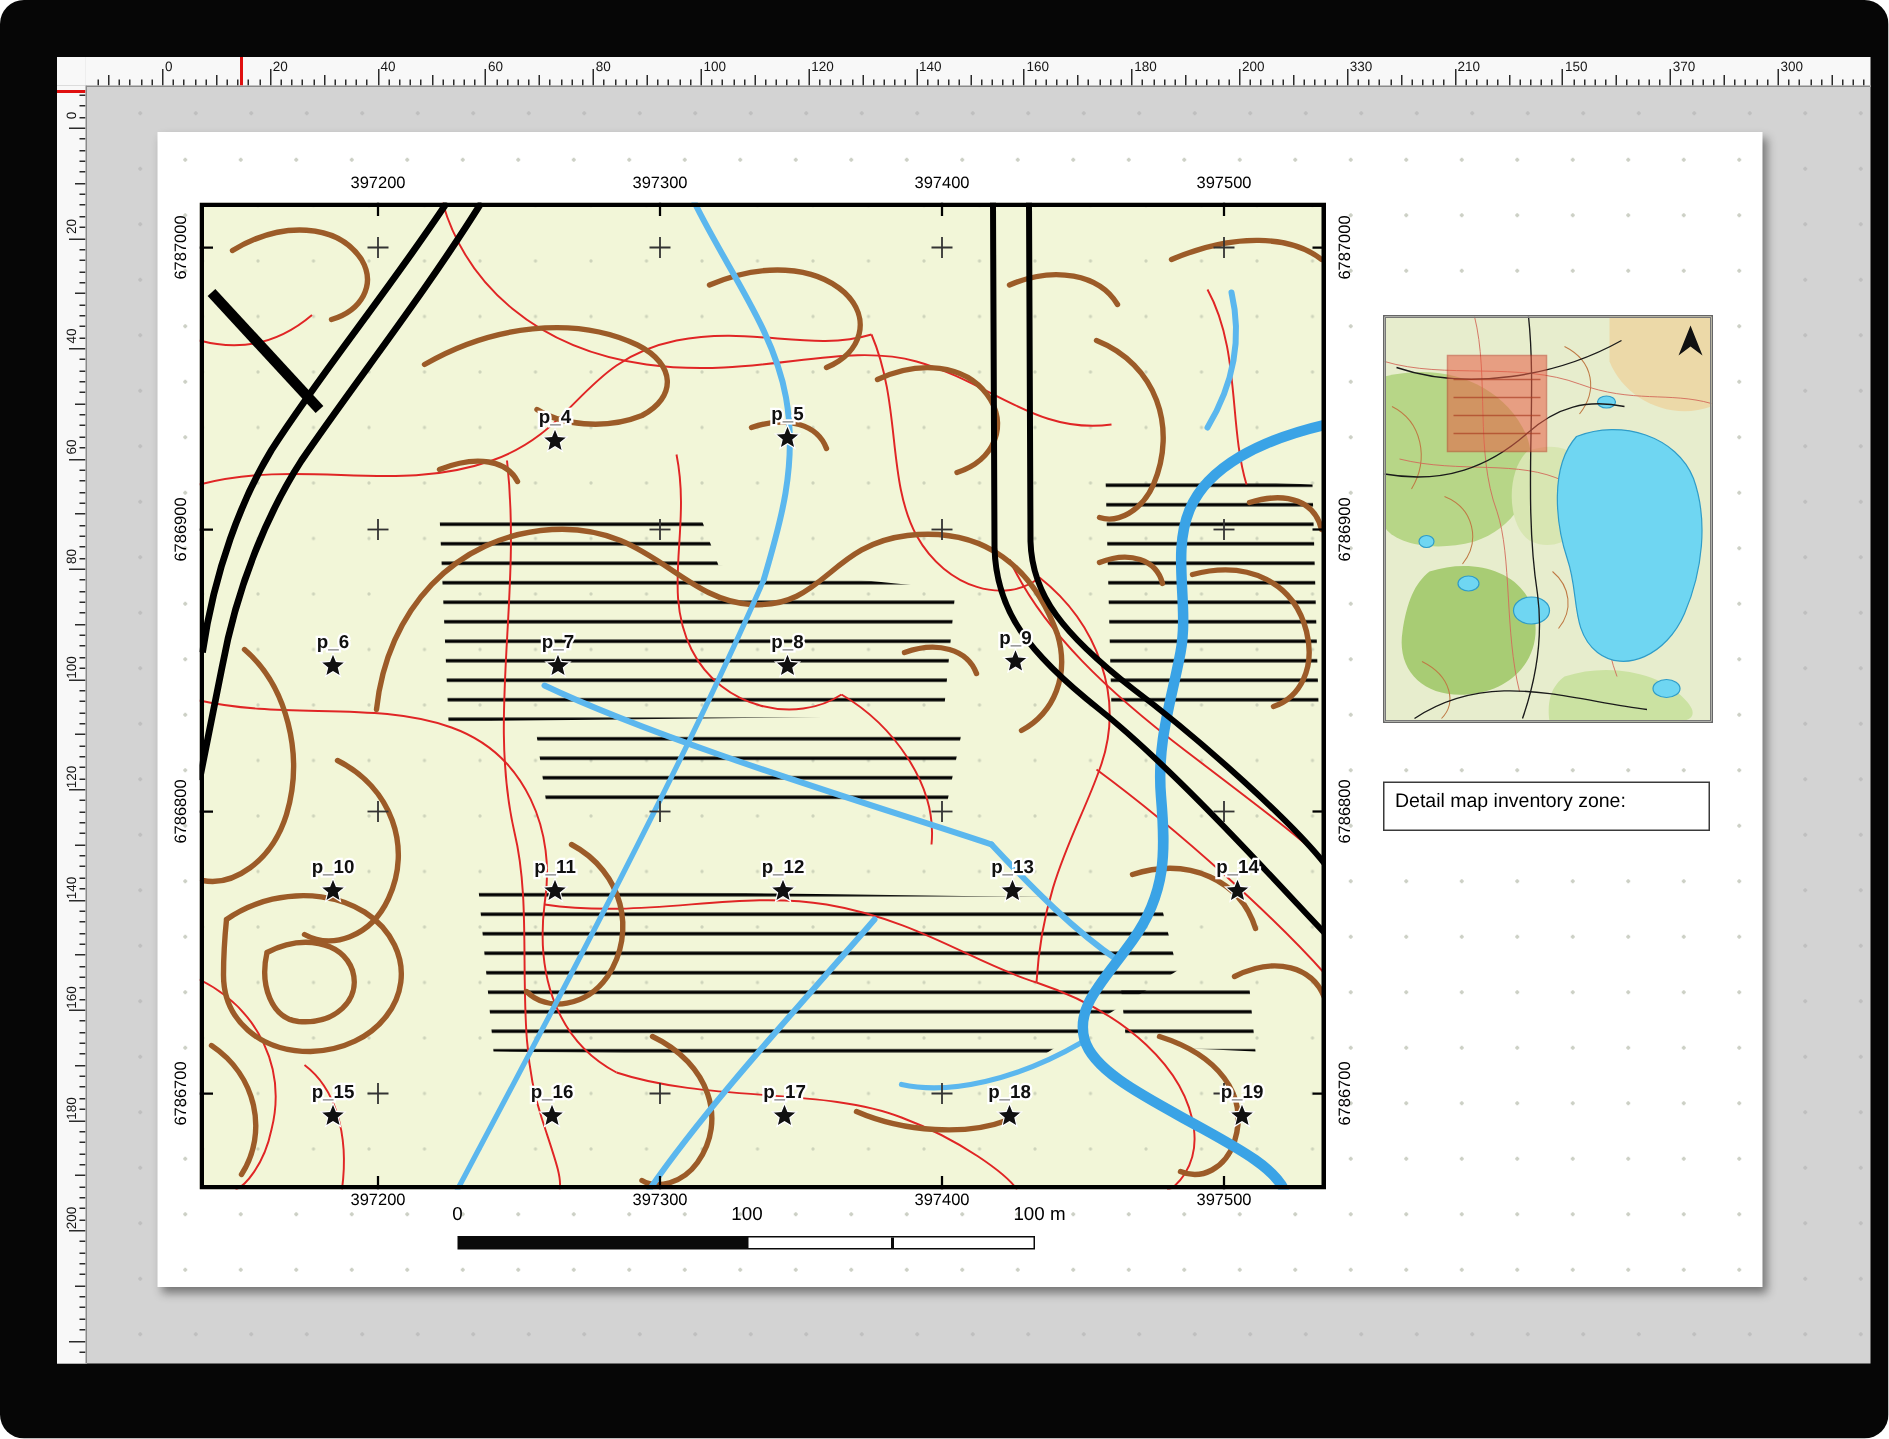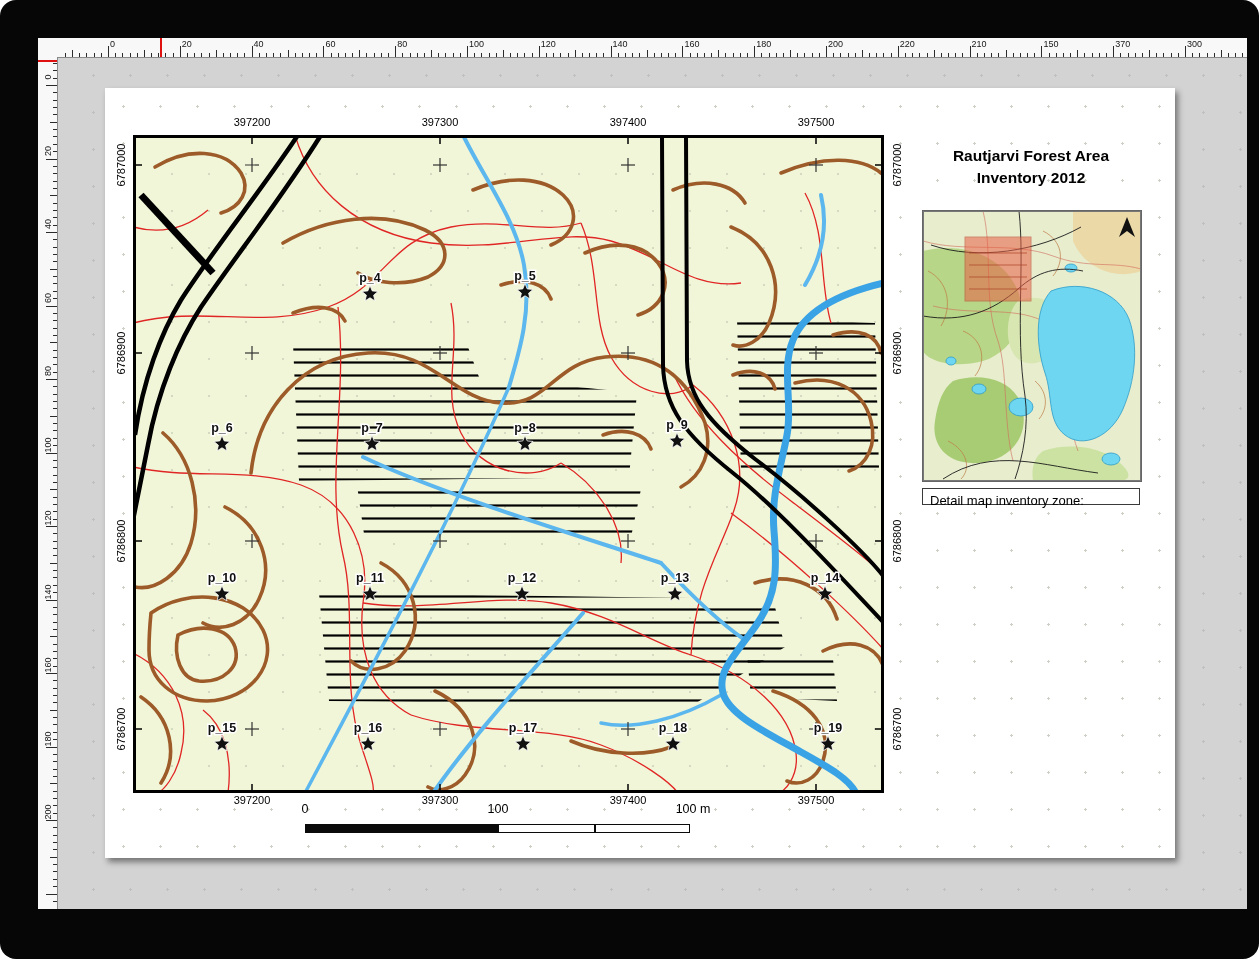--- a/index.html
+++ b/index.html
@@ -29,21 +29,21 @@
   .map-item svg{display:block;}
   .coord{position:absolute;font-size:11px;color:#000;white-space:nowrap;transform:translate(-50%,-50%);}
   .coord.rot{transform:translate(-50%,-50%) rotate(-90deg);}
   
   .panel-title{position:absolute;left:817px;top:57px;width:218px;text-align:center;
                font-size:15.5px;font-weight:bold;line-height:1.4;}
   .overview-item{position:absolute;left:817px;top:122px;width:218px;height:270px;border:1px solid #666;background:#fff;}
   .overview-item svg{display:block;}
   .text-box{position:absolute;left:817px;width:218px;border:1px solid #3a3a3a;background:#fff;
             font-size:13px;padding:4px 7px;box-sizing:border-box;}
-  .detail-box{top:400px;height:17px;}
+  .detail-box{top:433px;height:33px;}
   .remarks-box{top:457px;height:245px;}
   
   .scalebar{position:absolute;left:200px;top:714px;width:400px;height:38px;}
   .sb-label{position:absolute;top:0;font-size:12.5px;transform:translateX(-50%);white-space:nowrap;}
   .sb-black{position:absolute;left:0;top:22px;width:193px;height:9px;background:#0a0a0a;}
   .sb-white{position:absolute;left:193px;top:22px;width:192px;height:9px;background:#fff;
             border:1.5px solid #0a0a0a;box-sizing:border-box;}
   .sb-div{position:absolute;left:95px;top:0;bottom:0;width:1.5px;background:#0a0a0a;}
   .pt-label{font-size:12.5px;font-weight:bold;fill:#101010;stroke:#ffffff;stroke-width:3px;paint-order:stroke;text-anchor:middle;}
 </style>
@@ -178,21 +178,21 @@
       <div class="tick" style="left: 776.18px; height: 4px;"></div>
       <div class="tick" style="left: 783.36px; height: 4px;"></div>
       <div class="tick" style="left: 790.54px; height: 4px;"></div>
       <div class="tick" style="left: 797.72px; height: 4px;"></div>
       <div class="tick" style="left: 804.9px; height: 7px;"></div>
       <div class="tick" style="left: 812.08px; height: 4px;"></div>
       <div class="tick" style="left: 819.26px; height: 4px;"></div>
       <div class="tick" style="left: 826.44px; height: 4px;"></div>
       <div class="tick" style="left: 833.62px; height: 4px;"></div>
       <div class="tick" style="left: 840.8px; height: 11px;"></div>
-      <div class="rnum" style="left: 842.8px;">220</div>
+      <div class="rnum" style="left: 842.8px;">330</div>
       <div class="tick" style="left: 847.98px; height: 4px;"></div>
       <div class="tick" style="left: 855.16px; height: 4px;"></div>
       <div class="tick" style="left: 862.34px; height: 4px;"></div>
       <div class="tick" style="left: 869.52px; height: 4px;"></div>
       <div class="tick" style="left: 876.7px; height: 7px;"></div>
       <div class="tick" style="left: 883.88px; height: 4px;"></div>
       <div class="tick" style="left: 891.06px; height: 4px;"></div>
       <div class="tick" style="left: 898.24px; height: 4px;"></div>
       <div class="tick" style="left: 905.42px; height: 4px;"></div>
       <div class="tick" style="left: 912.6px; height: 11px;"></div>
@@ -542,24 +542,20 @@
             <path d="M540.0,600.5L542.2,605.9L548.1,606.4L543.6,610.2L545.0,615.9L540.0,612.8L535.0,615.9L536.4,610.2L531.9,606.4L537.8,605.9Z" fill="#101010" stroke="#ffffff" stroke-width="0.8"></path>
             <text x="540" y="597" class="pt-label">p_18</text>
             <path d="M695.0,600.5L697.2,605.9L703.1,606.4L698.6,610.2L700.0,615.9L695.0,612.8L690.0,615.9L691.4,610.2L686.9,606.4L692.8,605.9Z" fill="#101010" stroke="#ffffff" stroke-width="0.8"></path>
             <text x="695" y="597" class="pt-label">p_19</text>
           </g>
 
         <rect x="1.5" y="1.5" width="748" height="655" fill="none" stroke="#000" stroke-width="3"></rect>
       </svg>
     </div>
 
-    <div class="panel-title">
-      <div>Rautjarvi Forest Area</div>
-      <div>Inventory 2012</div>
-    </div>
 
     <div class="overview-item">
       <svg viewBox="0 0 218 270" width="218" height="270">
         <rect x="0" y="0" width="218" height="270" fill="#e7edcd"></rect>
         <g stroke="none">
           <path fill="#b7d687" d="M 0,40 C 40,30 80,45 95,80 C 105,110 90,140 60,150 C 30,158 5,150 0,140 Z"></path>
           <path fill="#a8cc74" d="M 30,170 C 60,160 95,170 100,200 C 105,228 85,250 55,252 C 25,254 8,235 12,210 C 15,190 20,178 30,170 Z"></path>
           <path fill="#cbe2a2" d="M 120,240 C 150,230 185,238 200,255 C 210,265 205,270 195,270 L 110,270 C 108,255 112,246 120,240 Z"></path>
           <path fill="#ecd9a8" d="M 150,0 L 218,0 L 218,60 C 190,70 160,55 150,30 Z"></path>
           <path fill="#d8e6b2" d="M 95,90 C 120,80 140,95 138,120 C 136,145 115,158 98,150 C 82,142 80,105 95,90 Z"></path>

